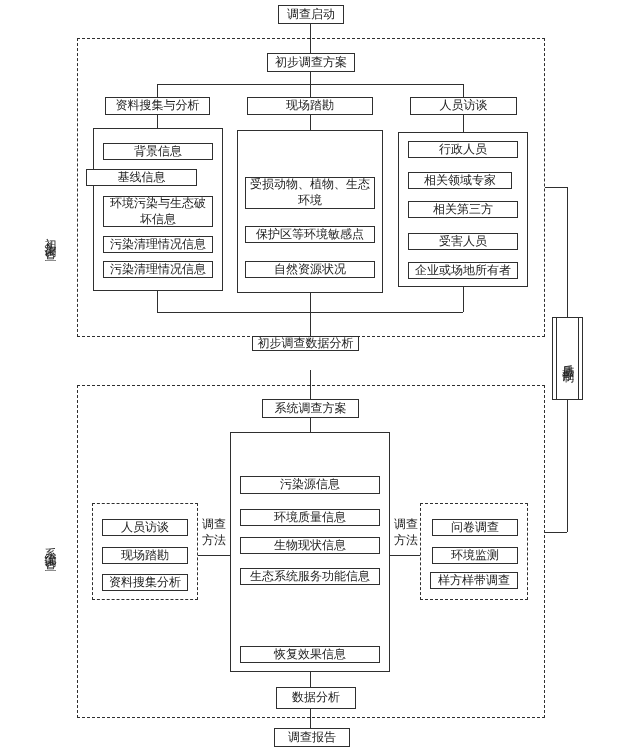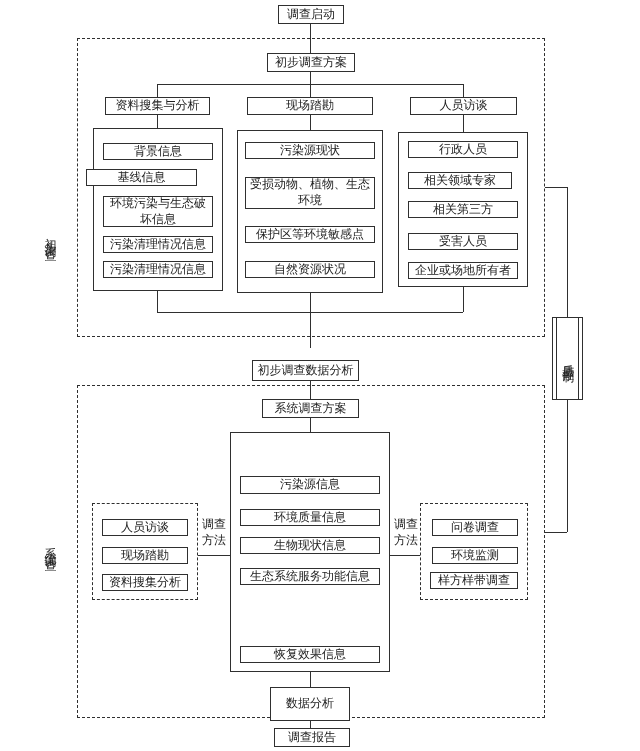--- a/index.html
+++ b/index.html
@@ -80,32 +80,31 @@
   <div class="cont" style="left:93px;top:128px;width:130px;height:163px"></div>
   <div class="cont" style="left:237px;top:130px;width:146px;height:163px"></div>
   <div class="cont" style="left:398px;top:132px;width:130px;height:155px"></div>
 
   <div class="box" style="left:103px;top:143px;width:110px;height:17px">背景信息</div>
   <div class="box" style="left:86px;top:169px;width:111px;height:17px">基线信息</div>
   <div class="box" style="left:103px;top:196px;width:110px;height:31px">环境污染与生态破坏信息</div>
   <div class="box" style="left:103px;top:236px;width:110px;height:17px">污染清理情况信息</div>
   <div class="box" style="left:103px;top:261px;width:110px;height:17px">污染清理情况信息</div>
 
-  <div class="box" style="left:245px;top:142px;width:130px;height:17px">污染源现状</div>
   <div class="box" style="left:245px;top:177px;width:130px;height:32px">受损动物、植物、生态环境</div>
   <div class="box" style="left:245px;top:226px;width:130px;height:17px">保护区等环境敏感点</div>
   <div class="box" style="left:245px;top:261px;width:130px;height:17px">自然资源状况</div>
 
   <div class="box" style="left:408px;top:141px;width:110px;height:17px">行政人员</div>
   <div class="box" style="left:408px;top:172px;width:104px;height:17px">相关领域专家</div>
   <div class="box" style="left:408px;top:201px;width:110px;height:17px">相关第三方</div>
   <div class="box" style="left:408px;top:233px;width:110px;height:17px">受害人员</div>
   <div class="box" style="left:408px;top:262px;width:110px;height:17px">企业或场地所有者</div>
 
-  <div class="box" style="left:252px;top:360px;width:107px;height:21px">初步调查数据分析</div>
+  <div class="box" style="left:252px;top:336px;width:107px;height:15px">初步调查数据分析</div>
   <div class="box" style="left:262px;top:399px;width:97px;height:19px">系统调查方案</div>
 
   <div class="cont" style="left:230px;top:432px;width:160px;height:240px"></div>
   <div class="box" style="left:240px;top:476px;width:140px;height:18px">污染源信息</div>
   <div class="box" style="left:240px;top:509px;width:140px;height:17px">环境质量信息</div>
   <div class="box" style="left:240px;top:537px;width:140px;height:17px">生物现状信息</div>
   <div class="box" style="left:240px;top:568px;width:140px;height:17px">生态系统服务功能信息</div>
   <div class="box" style="left:240px;top:646px;width:140px;height:17px">恢复效果信息</div>
 
   <div class="dashed" style="left:92px;top:503px;width:106px;height:97px"></div>
@@ -113,21 +112,21 @@
   <div class="box" style="left:102px;top:547px;width:86px;height:17px">现场踏勘</div>
   <div class="box" style="left:102px;top:574px;width:86px;height:17px">资料搜集分析</div>
   <div class="lbl" style="left:200px;top:517px;width:28px;height:34px">调查方法</div>
 
   <div class="dashed" style="left:420px;top:503px;width:108px;height:97px"></div>
   <div class="box" style="left:432px;top:519px;width:86px;height:17px">问卷调查</div>
   <div class="box" style="left:432px;top:547px;width:86px;height:17px">环境监测</div>
   <div class="box" style="left:430px;top:572px;width:88px;height:17px">样方样带调查</div>
   <div class="lbl" style="left:392px;top:517px;width:28px;height:34px">调查方法</div>
 
-  <div class="box" style="left:270px;top:687px;width:80px;height:34px">数据分析</div>
+  <div class="box" style="left:276px;top:687px;width:80px;height:22px">数据分析</div>
   <div class="box" style="left:274px;top:728px;width:76px;height:19px">调查报告</div>
 
   <div class="box" style="left:552px;top:317px;width:31px;height:83px;padding:0">
     <i class="qc-inner-l"></i>
     <i class="qc-inner-r"></i>
     <span class="vtext" style="letter-spacing:2px">质量控制</span>
   </div>
 
 </div>
 

